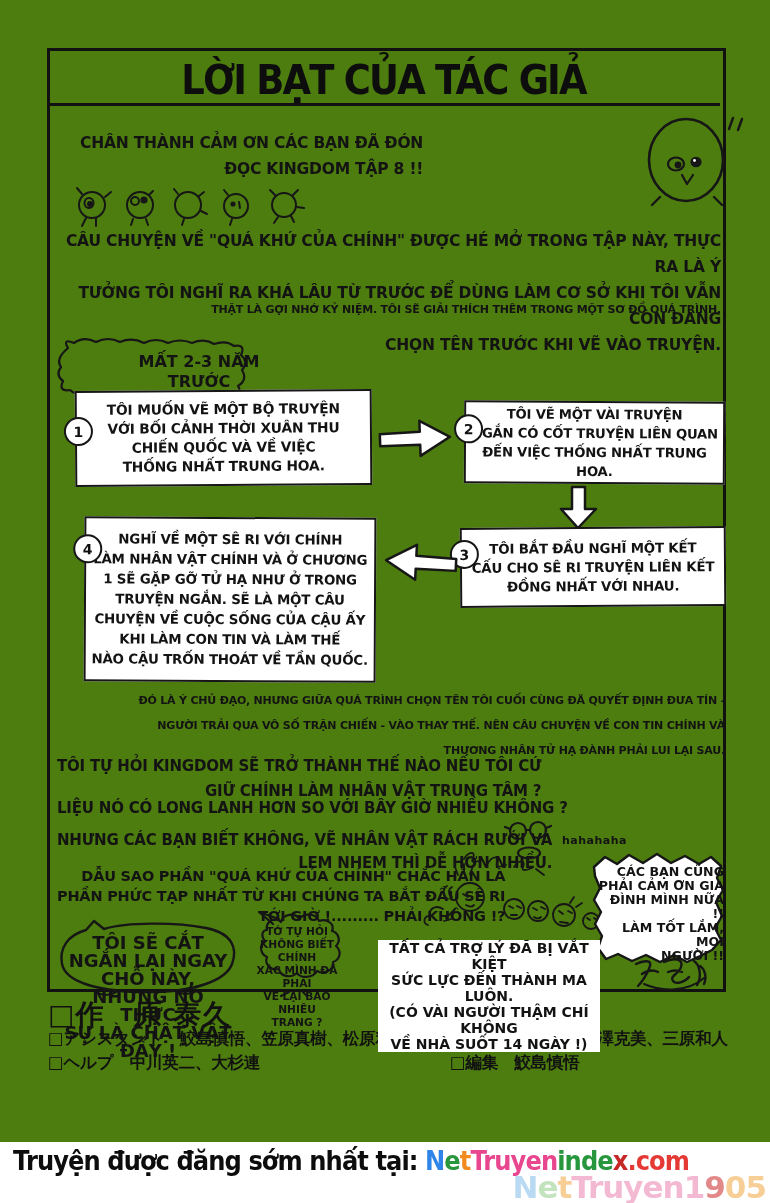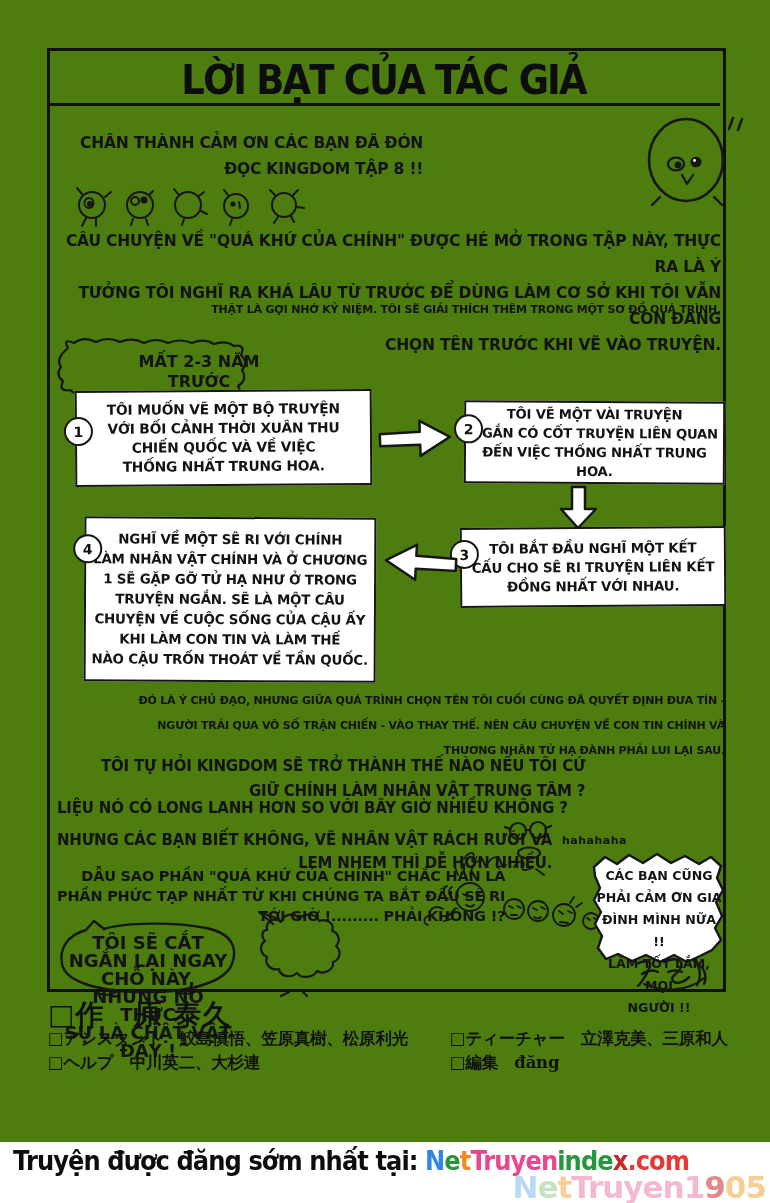--- a/index.html
+++ b/index.html
@@ -122,21 +122,21 @@
 1 SẼ GẶP GỠ TỬ HẠ NHƯ Ở TRONG
 TRUYỆN NGẮN. SẼ LÀ MỘT CÂU
 CHUYỆN VỀ CUỘC SỐNG CỦA CẬU ẤY
 KHI LÀM CON TIN VÀ LÀM THẾ
 NÀO CẬU TRỐN THOÁT VỀ TẦN QUỐC.</div>
   </div>
 
   <div class="t" style="left:57px;top:688px;width:668px;font-size:11px;line-height:25px;">ĐÓ LÀ Ý CHỦ ĐẠO, NHƯNG GIỮA QUÁ TRÌNH CHỌN TÊN TÔI CUỐI CÙNG ĐÃ QUYẾT ĐỊNH ĐƯA TÍN -
  NGƯỜI TRẢI QUA VÔ SỐ TRẬN CHIẾN - VÀO THAY THẾ. NÊN CÂU CHUYỆN VỀ CON TIN CHÍNH VÀ
 THƯƠNG NHÂN TỬ HẠ ĐÀNH PHẢI LUI LẠI SAU.</div>
-  <div class="t" style="left:57px;top:754px;font-size:15px;line-height:25px;margin-left:44px;">TÔI TỰ HỎI KINGDOM SẼ TRỞ THÀNH THẾ NÀO NẾU TÔI CỨ
+  <div class="t" style="left:57px;top:754px;font-size:15px;line-height:25px;">TÔI TỰ HỎI KINGDOM SẼ TRỞ THÀNH THẾ NÀO NẾU TÔI CỨ
 GIỮ CHÍNH LÀM NHÂN VẬT TRUNG TÂM ?</div>
   <div class="t" style="left:57px;top:829px;font-size:15px;line-height:23px;">NHƯNG CÁC BẠN BIẾT KHÔNG, VẼ NHÂN VẬT RÁCH RƯỚI VÀ
 LEM NHEM THÌ DỄ HƠN NHIỀU.</div>
   <div class="t" style="left:57px;top:799px;font-size:15px;">LIỆU NÓ CÓ LONG LANH HƠN SO VỚI BÂY GIỜ NHIỀU KHÔNG ?</div>
 
   <svg style="left:505px;top:820px;" width="50" height="44" viewBox="0 0 50 44">
     <circle class="ink" cx="13" cy="11" r="8" stroke-width="2.2"></circle>
     <circle class="ink" cx="33" cy="10" r="8" stroke-width="2.2"></circle>
     <path class="ink" d="M21,10 l4,0 M5,9 l-5,-2 M41,8 l5,-2" stroke-width="2.2"></path>
     <ellipse class="ink" cx="24" cy="33" rx="11" ry="5.5" stroke-width="2.2"></ellipse>
@@ -163,21 +163,21 @@
       <circle cx="146" cy="70" r="11"></circle>
       <path d="M141,66 l4,3 M150,66 l4,2 M142,77 l8,1 M152,58 l4,-6 M158,62 l6,-4"></path>
       <circle cx="173" cy="76" r="8"></circle>
       <path d="M169,73 l3,2 M176,73 l3,2 M183,70 l6,-5 M186,78 l7,-2"></path>
     </g>
   </svg>
 
   <svg style="left:590px;top:851px;" width="136" height="116" viewBox="0 0 136 116">
     <polygon fill="#fff" stroke="#161616" stroke-width="2.4" stroke-linejoin="round" points="4,16 15,6 27,13 39,4 53,12 67,3 81,12 95,5 109,13 121,6 131,15 127,27 133,39 126,51 132,65 125,77 131,89 122,99 110,105 97,111 84,104 70,111 56,104 42,110 28,103 16,108 8,97 12,85 5,73 11,61 4,49 10,37 5,25"></polygon>
   </svg>
-  <div class="bubtxt" style="left:594px;top:865px;width:130px;font-size:12.6px;line-height:22px;">CÁC BẠN CŨNG
+  <div class="bubtxt" style="left:594px;top:865px;width:130px;font-size:12.6px;line-height:14px;text-align:right;">CÁC BẠN CŨNG
 PHẢI CẢM ƠN GIA
 ĐÌNH MÌNH NỮA !!
 LÀM TỐT LẮM, MỌI
 NGƯỜI !!</div>
 
   <svg style="left:628px;top:956px;" width="88" height="36" viewBox="0 0 88 36">
     <g class="ink" stroke-width="2.4">
       <path d="M8,8 c8,-4 16,-4 14,2 c-2,7 -8,16 -12,20 M14,18 c6,-4 12,-4 16,-2"></path>
       <path d="M36,6 c10,-5 20,-3 17,5 c-2,7 -12,9 -8,14 c3,4 12,1 16,-4 M40,16 c5,-2 10,-2 14,0"></path>
       <path d="M66,5 c6,4 8,16 3,24 M72,10 c5,3 7,12 4,18"></path>
@@ -191,27 +191,36 @@
   </svg>
   <div class="bubtxt" style="left:62px;top:934px;width:172px;font-size:18px;line-height:18px;">TÔI SẼ CẮT NGẮN LẠI NGAY
 CHỖ NÀY, NHƯNG NÓ THỰC
 SỰ LÀ CHẬT VẬT ĐẤY !</div>
 
   <svg style="left:243px;top:912px;" width="108" height="84" viewBox="0 0 108 84">
     <path class="ink" stroke-width="2.2" fill="#fff" d="M24,18 c-2,-8 8,-14 14,-8 c2,-8 14,-10 18,-3 c6,-7 18,-5 20,2 c8,-3 16,3 13,10 c7,2 9,10 4,15 c6,5 4,14 -3,16 c1,8 -9,13 -16,9 c-4,7 -16,8 -20,2 c-7,6 -17,3 -18,-4 c-8,2 -15,-5 -12,-12 c-7,-3 -8,-12 -2,-16 c-5,-6 -2,-11 2,-11 z"></path>
     <path class="ink" stroke-width="2.2" d="M30,12 L16,0 L36,7" fill="#fff"></path>
     <path class="ink" stroke-width="2.2" d="M46,80 l-8,4 M60,80 l4,4" fill="#fff"></path>
   </svg>
-
+  <div class="bubtxt" style="left:247px;top:925px;width:100px;font-size:10.6px;line-height:13px;">TỚ TỰ HỎI
+KHÔNG BIẾT CHÍNH
+XÁC MÌNH ĐÃ PHẢI
+VẼ LẠI BAO NHIÊU
+TRANG ?</div>
+
+  <div class="bubtxt" style="left:378px;top:940px;width:222px;font-size:14px;line-height:16px;background:#fff;z-index:3;">TẤT CẢ TRỢ LÝ ĐÃ BỊ VẮT KIỆT
+SỨC LỰC ĐẾN THÀNH MA LUÔN.
+(CÓ VÀI NGƯỜI THẬM CHÍ KHÔNG
+VỀ NHÀ SUỐT 14 NGÀY !)</div>
 
   <div class="t credits" style="left:48px;top:996px;font-size:28px;letter-spacing:1px;">□作　原 泰久</div>
   <div class="t credits" style="left:48px;top:1028px;font-size:16.5px;">□アシスタント　鮫島慎悟、笠原真樹、松原利光</div>
   <div class="t credits" style="left:450px;top:1028px;font-size:16.5px;">□ティーチャー　立澤克美、三原和人</div>
   <div class="t credits" style="left:48px;top:1052px;font-size:16.5px;">□ヘルプ　中川英二、大杉連</div>
-  <div class="t credits" style="left:450px;top:1052px;font-size:16.5px;">□編集　đăng</div>
+  <div class="t credits" style="left:450px;top:1052px;font-size:16.5px;">□編集　鮫島慎悟</div>
 
   <div class="footer">
     <div class="footer-line">
       <span>Truyện được đăng sớm nhất tại: </span><span><span style="color: rgb(47, 134, 232);">N</span><span style="color: rgb(39, 150, 60);">e</span><span style="color: rgb(242, 138, 30);">t</span><span style="color: rgb(232, 70, 143);">T</span><span style="color: rgb(232, 70, 143);">r</span><span style="color: rgb(232, 70, 143);">u</span><span style="color: rgb(232, 70, 143);">y</span><span style="color: rgb(232, 70, 143);">e</span><span style="color: rgb(232, 70, 143);">n</span><span style="color: rgb(39, 150, 60);">i</span><span style="color: rgb(39, 150, 60);">n</span><span style="color: rgb(39, 150, 60);">d</span><span style="color: rgb(39, 150, 60);">e</span><span style="color: rgb(198, 40, 40);">x</span><span style="color: rgb(229, 57, 53);">.</span><span style="color: rgb(229, 57, 53);">c</span><span style="color: rgb(229, 57, 53);">o</span><span style="color: rgb(229, 57, 53);">m</span></span>
     </div>
     <div class="footer-wm"><span style="color: rgb(168, 210, 240);">N</span><span style="color: rgb(181, 220, 174);">e</span><span style="color: rgb(245, 194, 125);">t</span><span style="color: rgb(242, 168, 200);">T</span><span style="color: rgb(242, 168, 200);">r</span><span style="color: rgb(242, 168, 200);">u</span><span style="color: rgb(242, 168, 200);">y</span><span style="color: rgb(242, 168, 200);">e</span><span style="color: rgb(242, 168, 200);">n</span><span style="color: rgb(242, 168, 200);">1</span><span style="color: rgb(221, 107, 107);">9</span><span style="color: rgb(245, 194, 125);">0</span><span style="color: rgb(245, 194, 125);">5</span></div>
   </div>
 
 </div>
 

